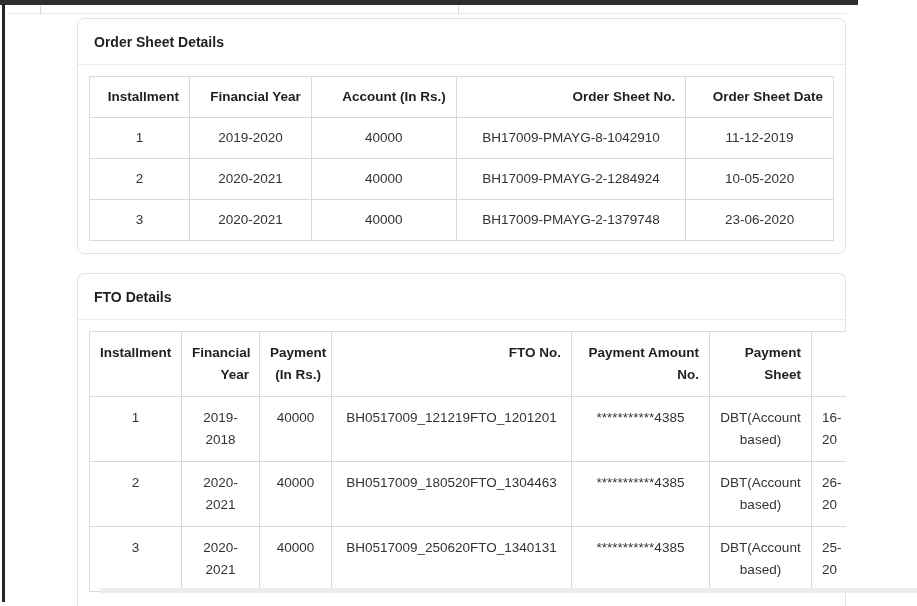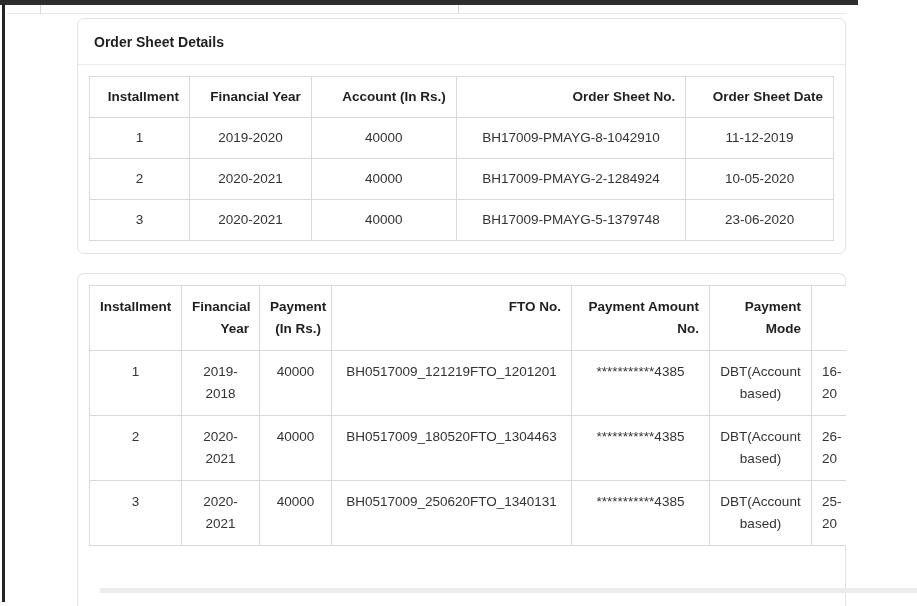--- a/index.html
+++ b/index.html
@@ -88,29 +88,30 @@
             <td>2</td>
             <td>2020-2021</td>
             <td>40000</td>
             <td>BH17009-PMAYG-2-1284924</td>
             <td>10-05-2020</td>
           </tr>
           <tr>
             <td>3</td>
             <td>2020-2021</td>
             <td>40000</td>
-            <td>BH17009-PMAYG-5-1379748</td>
+            <td>BH17009-PMAYG-2-1379748</td>
             <td>23-06-2020</td>
           </tr>
         </tbody>
       </table>
   </div>
 </section>
 
 <section class="card card-fto">
+  <div class="card-header">FTO Details</div>
   <div class="card-body">
     <div class="table-clip">
       <table id="table2" class="t2">
           <colgroup>
             <col style="width: 92px;">
             <col style="width: 78px;">
             <col style="width: 72px;">
             <col style="width: 240px;">
             <col style="width: 138px;">
             <col style="width: 102px;">
@@ -131,21 +132,21 @@
               </th>
               <th>
                 <div>FTO No.</div>
               </th>
               <th>
                 <div>Payment Amount</div>
                 <div>No.</div>
               </th>
               <th>
                 <div>Payment</div>
-                <div>Mode</div>
+                <div>Sheet</div>
               </th>
               <th>
                 <div>Payment</div>
                 <div>Date</div>
               </th>
             </tr>
           </thead>
           <tbody>
             <tr>
               <td>

